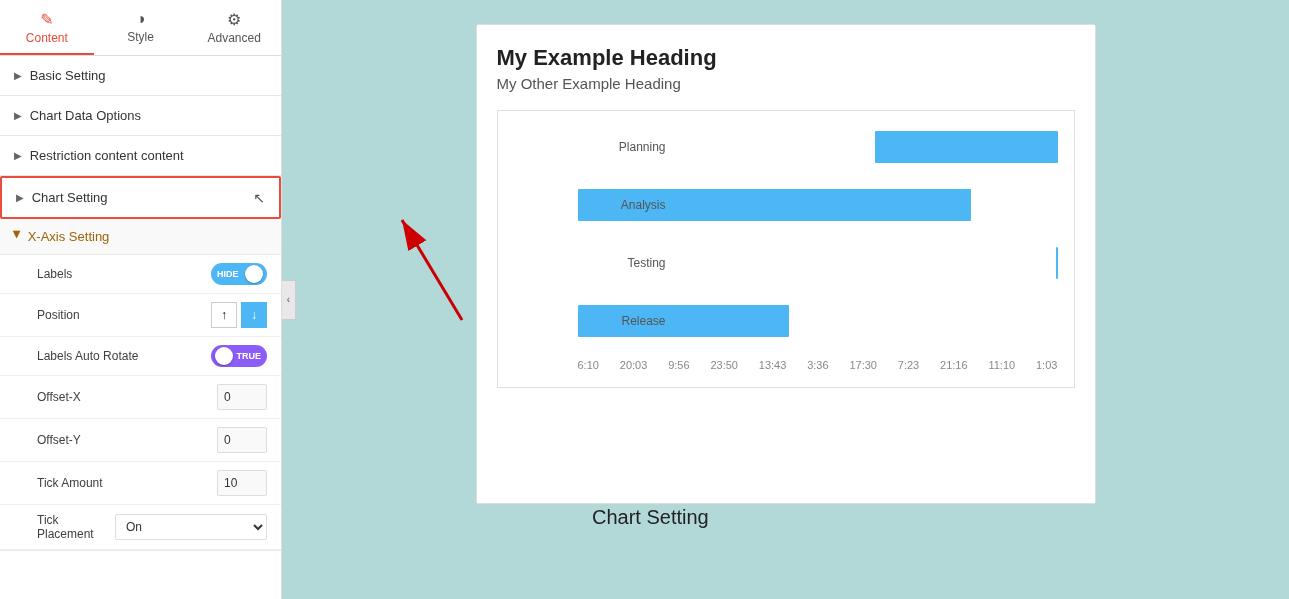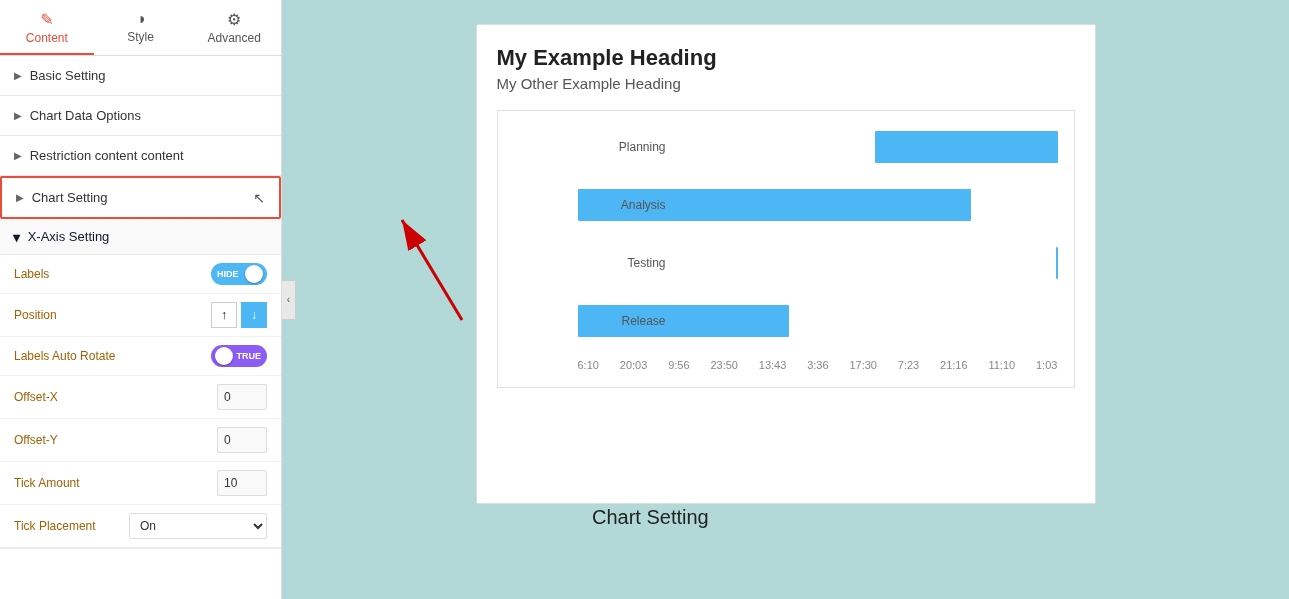--- a/index.html
+++ b/index.html
@@ -76,45 +76,46 @@
       border-radius: 2px;
       position: relative;
     }
     .chart-setting-item .accordion-header {
       background: #fff;
     }
 
     
     .x-axis-header {
       display: flex;
-      align-items: flex-end;
+      align-items: flex-start;
       padding: 10px 14px;
       cursor: pointer;
       background: #f9f9f9;
       font-size: 13px;
-      color: #0f172a;
+      color: #a16207;
       gap: 6px;
       border-bottom: 1px solid #e8e8e8;
     }
     .x-axis-arrow { font-size: 10px; }
 
     .settings-body {
       padding: 0;
     }
     .setting-row {
       display: flex;
       align-items: center;
       justify-content: space-between;
       padding: 8px 14px;
       border-bottom: 1px solid #f0f0f0;
       min-height: 36px;
     }
     .setting-label {
-      color: #a16207;
-      font-size: 12px;
+      color: #404040;
+      font-size: 12px;
+      margin-left: 23px;
     }
     .setting-control {
       display: flex;
       align-items: center;
       gap: 4px;
     }
 
     
     .toggle-switch {
       display: flex;
@@ -170,21 +171,21 @@
       border: 1px solid #ddd;
       border-radius: 2px;
       padding: 2px 6px;
       font-size: 12px;
       color: #333;
       background: #f9f9f9;
     }
 
     
     .dropdown-select {
-      width: 138px;
+      width: 152px;
       height: 26px;
       border: 1px solid #ddd;
       border-radius: 2px;
       padding: 2px 6px;
       font-size: 12px;
       color: #333;
       background: #fff;
       cursor: pointer;
     }
 

